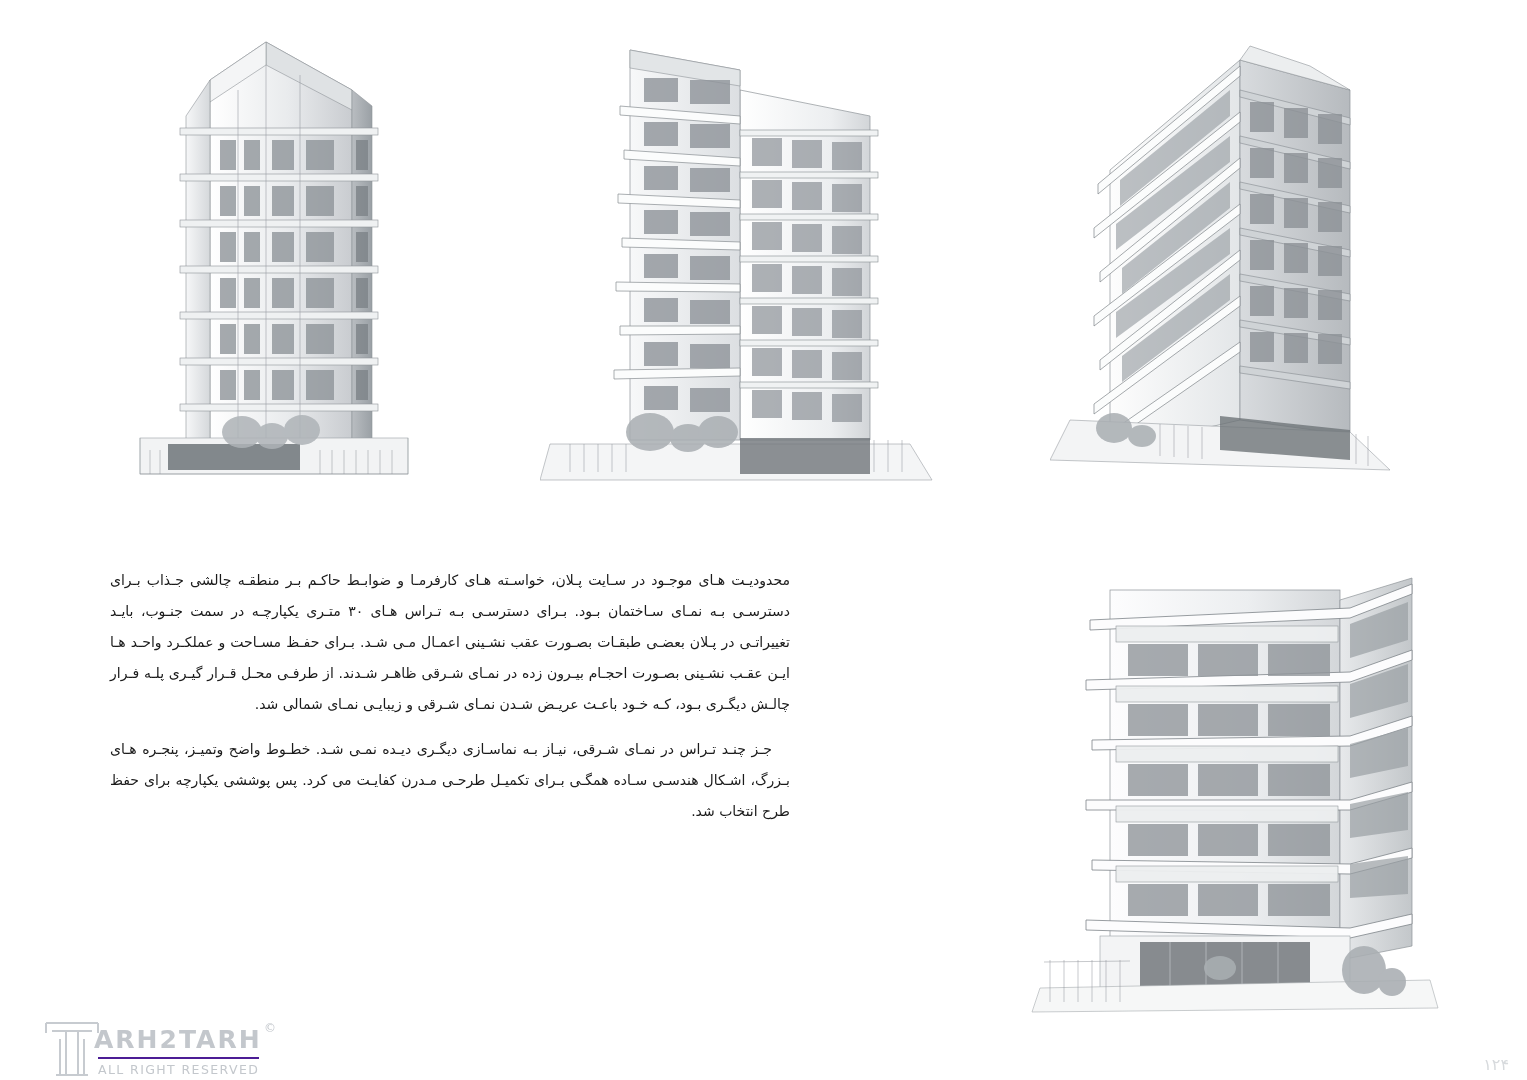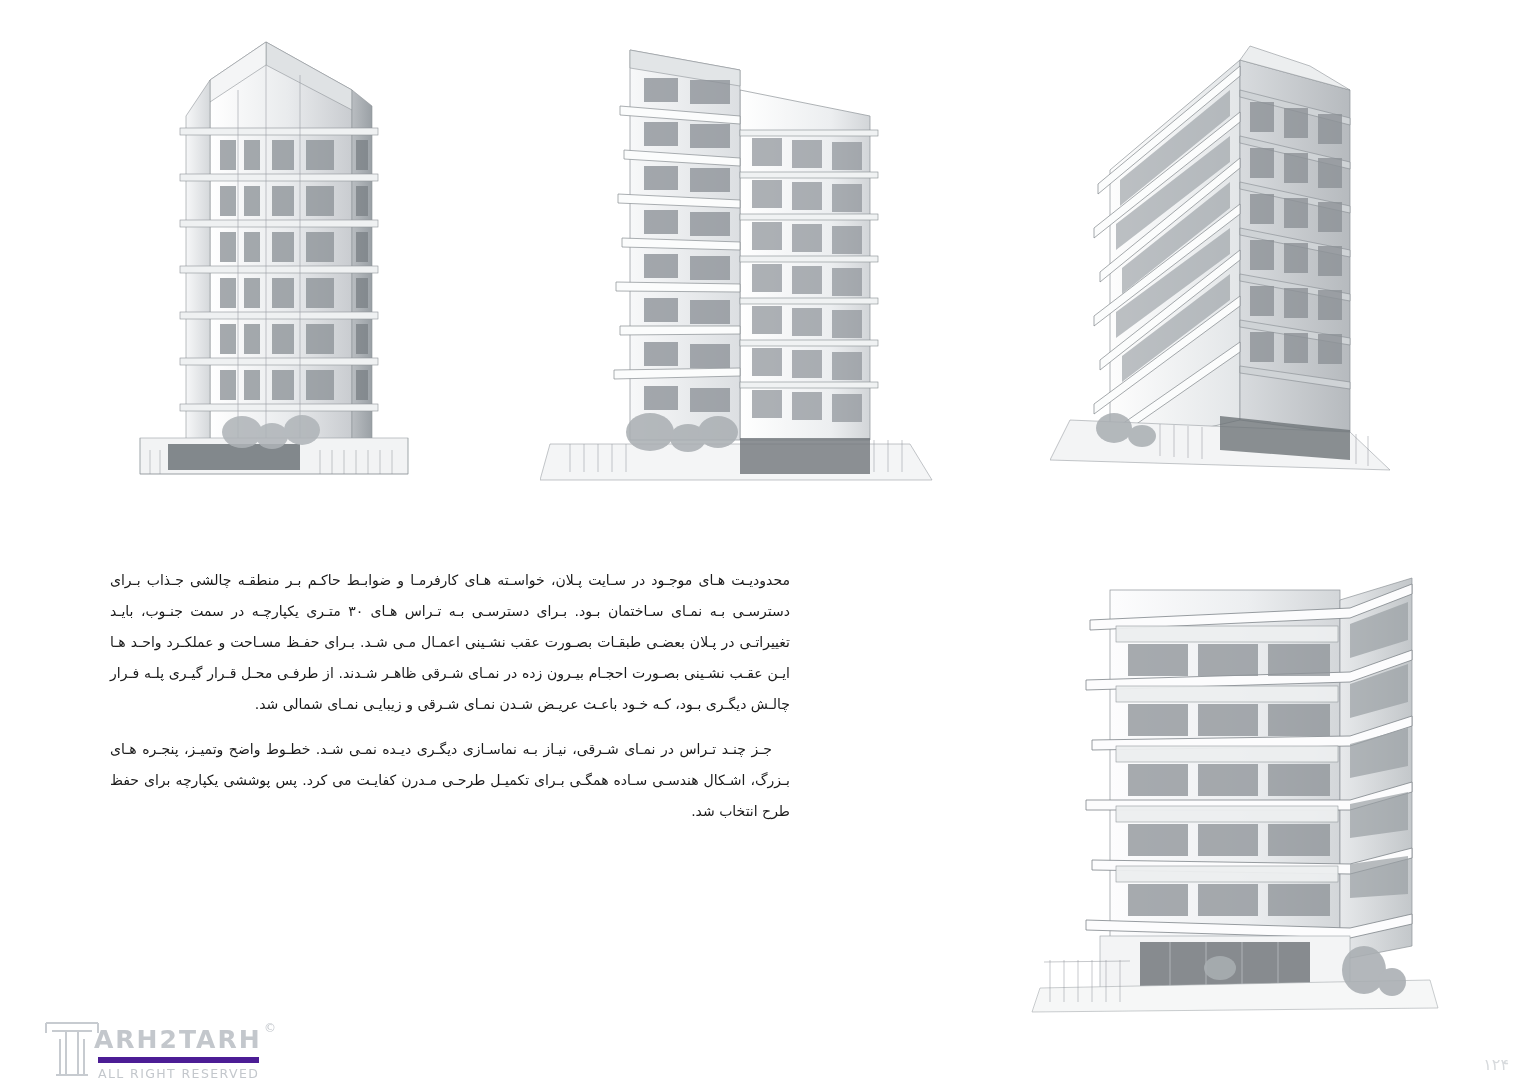--- a/index.html
+++ b/index.html
@@ -94,21 +94,21 @@
     color: #c3c7cc;
   }
   .wm-rights {
     position: absolute;
     left: 56px;
     top: 44px;
     font-family: "DejaVu Sans", sans-serif;
     font-size: 12.5px;
     letter-spacing: 1.4px;
     color: #c3c7cc;
-    border-top: 6px solid #4c1d95;
+    border-top: 2px solid #4c1d95;
     padding-top: 3px;
     white-space: nowrap;
   }
   #page-number {
     position: absolute;
     right: 18px;
     bottom: 6px;
     font-size: 16px;
     color: #d7dadd;
     direction: rtl;

